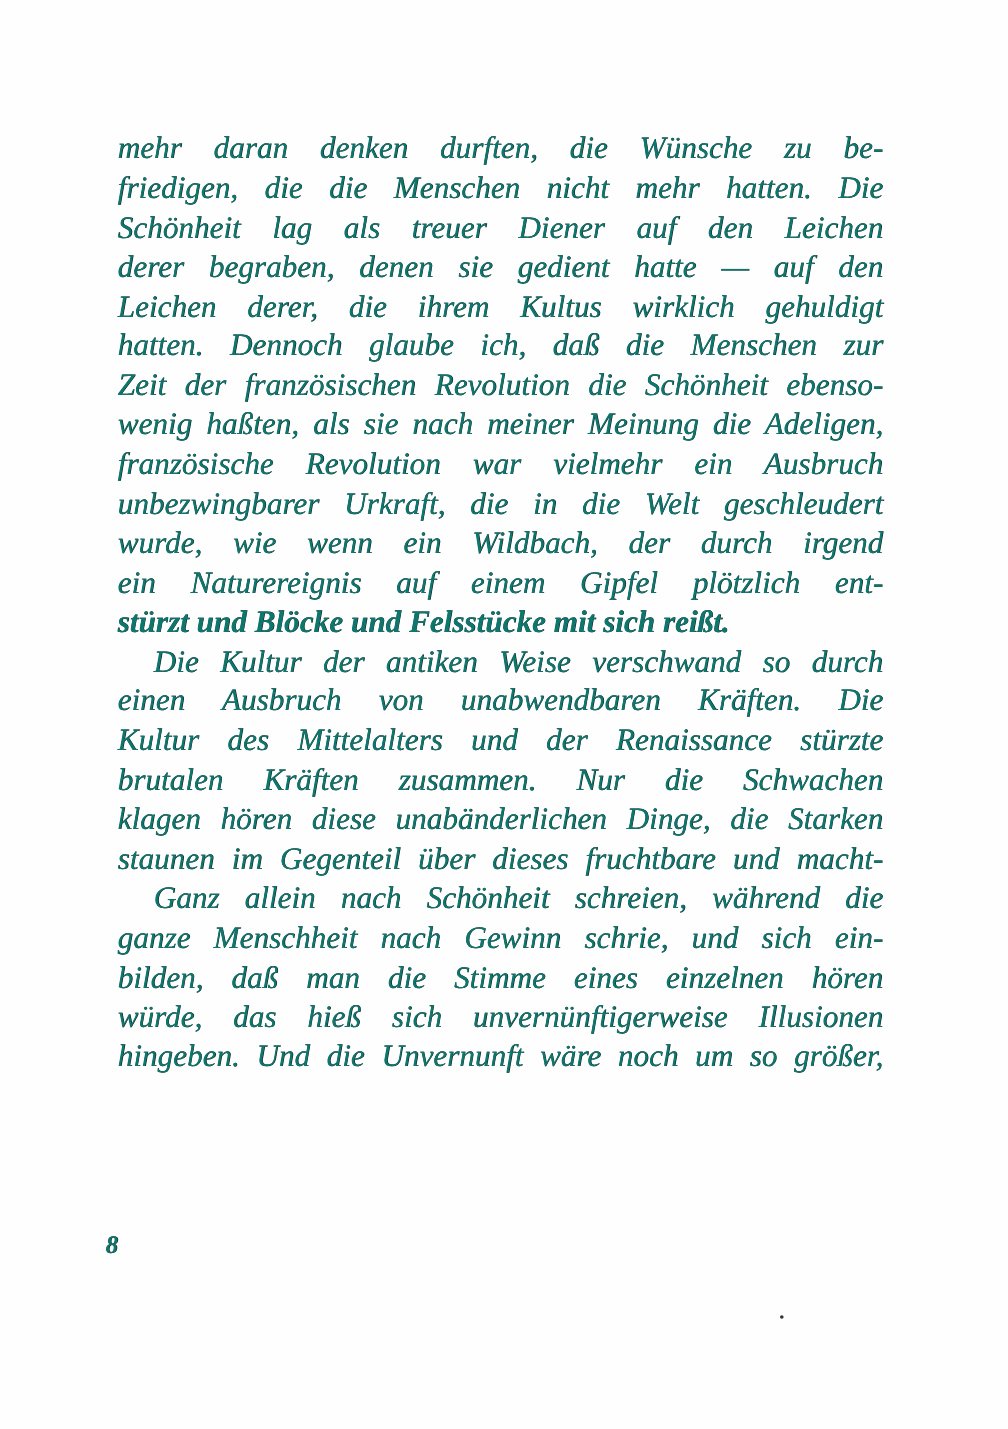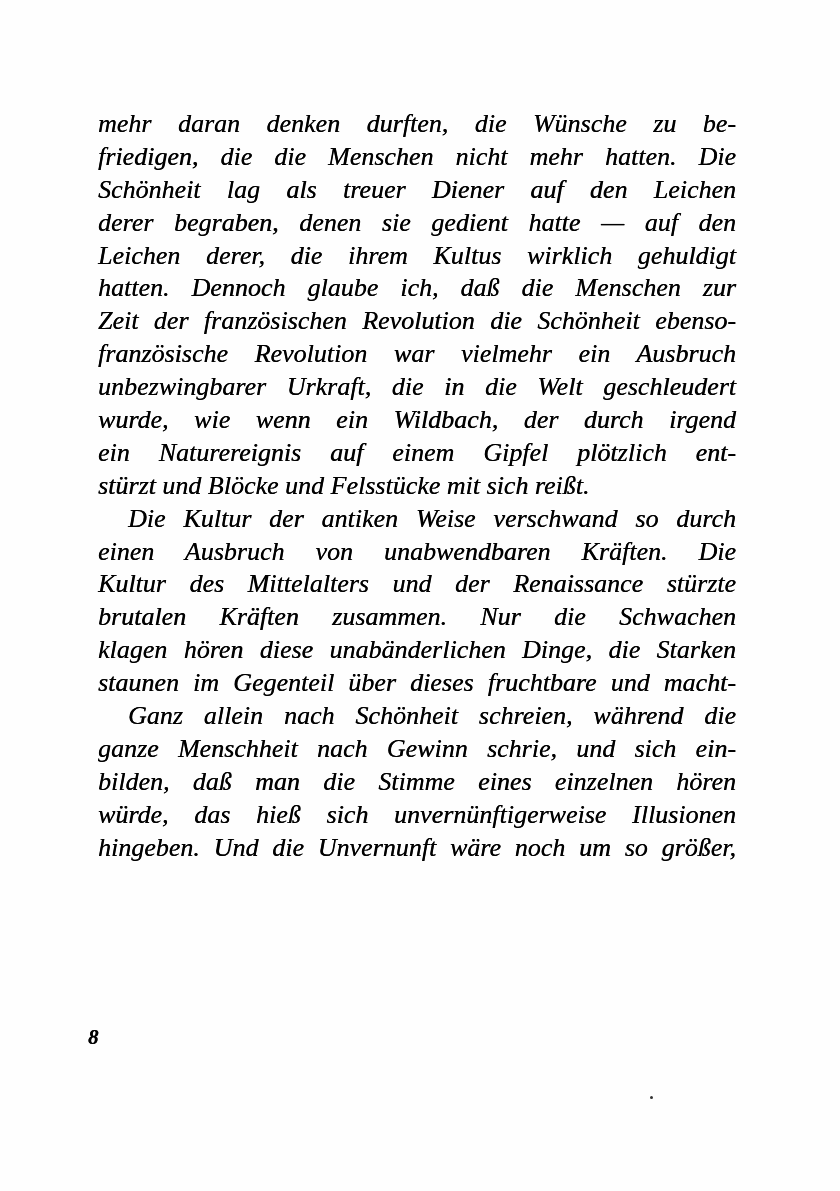--- a/index.html
+++ b/index.html
@@ -7,41 +7,42 @@
     padding: 0;
     background: #ffffff;
   }
   .page {
     position: relative;
     width: 840px;
     height: 1191px;
     background: #fefefe;
     font-family: "Liberation Serif", serif;
     font-style: italic;
-    color: #000000;
+    color: #0f766e;
     overflow: hidden;
   }
   .textblock {
     position: absolute;
     left: 98px;
     top: 108px;
     width: 638px;
   }
   .line {
     font-size: 26px;
     line-height: 32.9px;
     text-align: justify;
     text-align-last: justify;
     text-shadow: 0.3px 0 0 #0d0d0d;
     white-space: normal;
     height: 32.9px;
     overflow: visible;
   }
   .line.end {
     text-align-last: left;
+    font-weight: bold;
   }
   .line.indent {
     text-indent: 30px;
   }
   .page-num {
     position: absolute;
     left: 88px;
     top: 1024px;
     font-size: 21px;
     font-weight: bold;
@@ -64,20 +65,21 @@
 
 <div class="page">
   <div class="textblock">
     <div class="line">mehr daran denken durften, die Wünsche zu be-</div>
     <div class="line">friedigen, die die Menschen nicht mehr hatten. Die</div>
     <div class="line">Schönheit lag als treuer Diener auf den Leichen</div>
     <div class="line">derer begraben, denen sie gedient hatte — auf den</div>
     <div class="line">Leichen derer, die ihrem Kultus wirklich gehuldigt</div>
     <div class="line">hatten. Dennoch glaube ich, daß die Menschen zur</div>
     <div class="line">Zeit der französischen Revolution die Schönheit ebenso-</div>
+    <div class="line">wenig haßten, als sie nach meiner Meinung die Adeligen,</div>
     <div class="line">französische Revolution war vielmehr ein Ausbruch</div>
     <div class="line">unbezwingbarer Urkraft, die in die Welt geschleudert</div>
     <div class="line">wurde, wie wenn ein Wildbach, der durch irgend</div>
     <div class="line">ein Naturereignis auf einem Gipfel plötzlich ent-</div>
     <div class="line end">stürzt und Blöcke und Felsstücke mit sich reißt.</div>
     <div class="line indent">Die Kultur der antiken Weise verschwand so durch</div>
     <div class="line">einen Ausbruch von unabwendbaren Kräften. Die</div>
     <div class="line">Kultur des Mittelalters und der Renaissance stürzte</div>
     <div class="line">brutalen Kräften zusammen. Nur die Schwachen</div>
     <div class="line">klagen hören diese unabänderlichen Dinge, die Starken</div>

